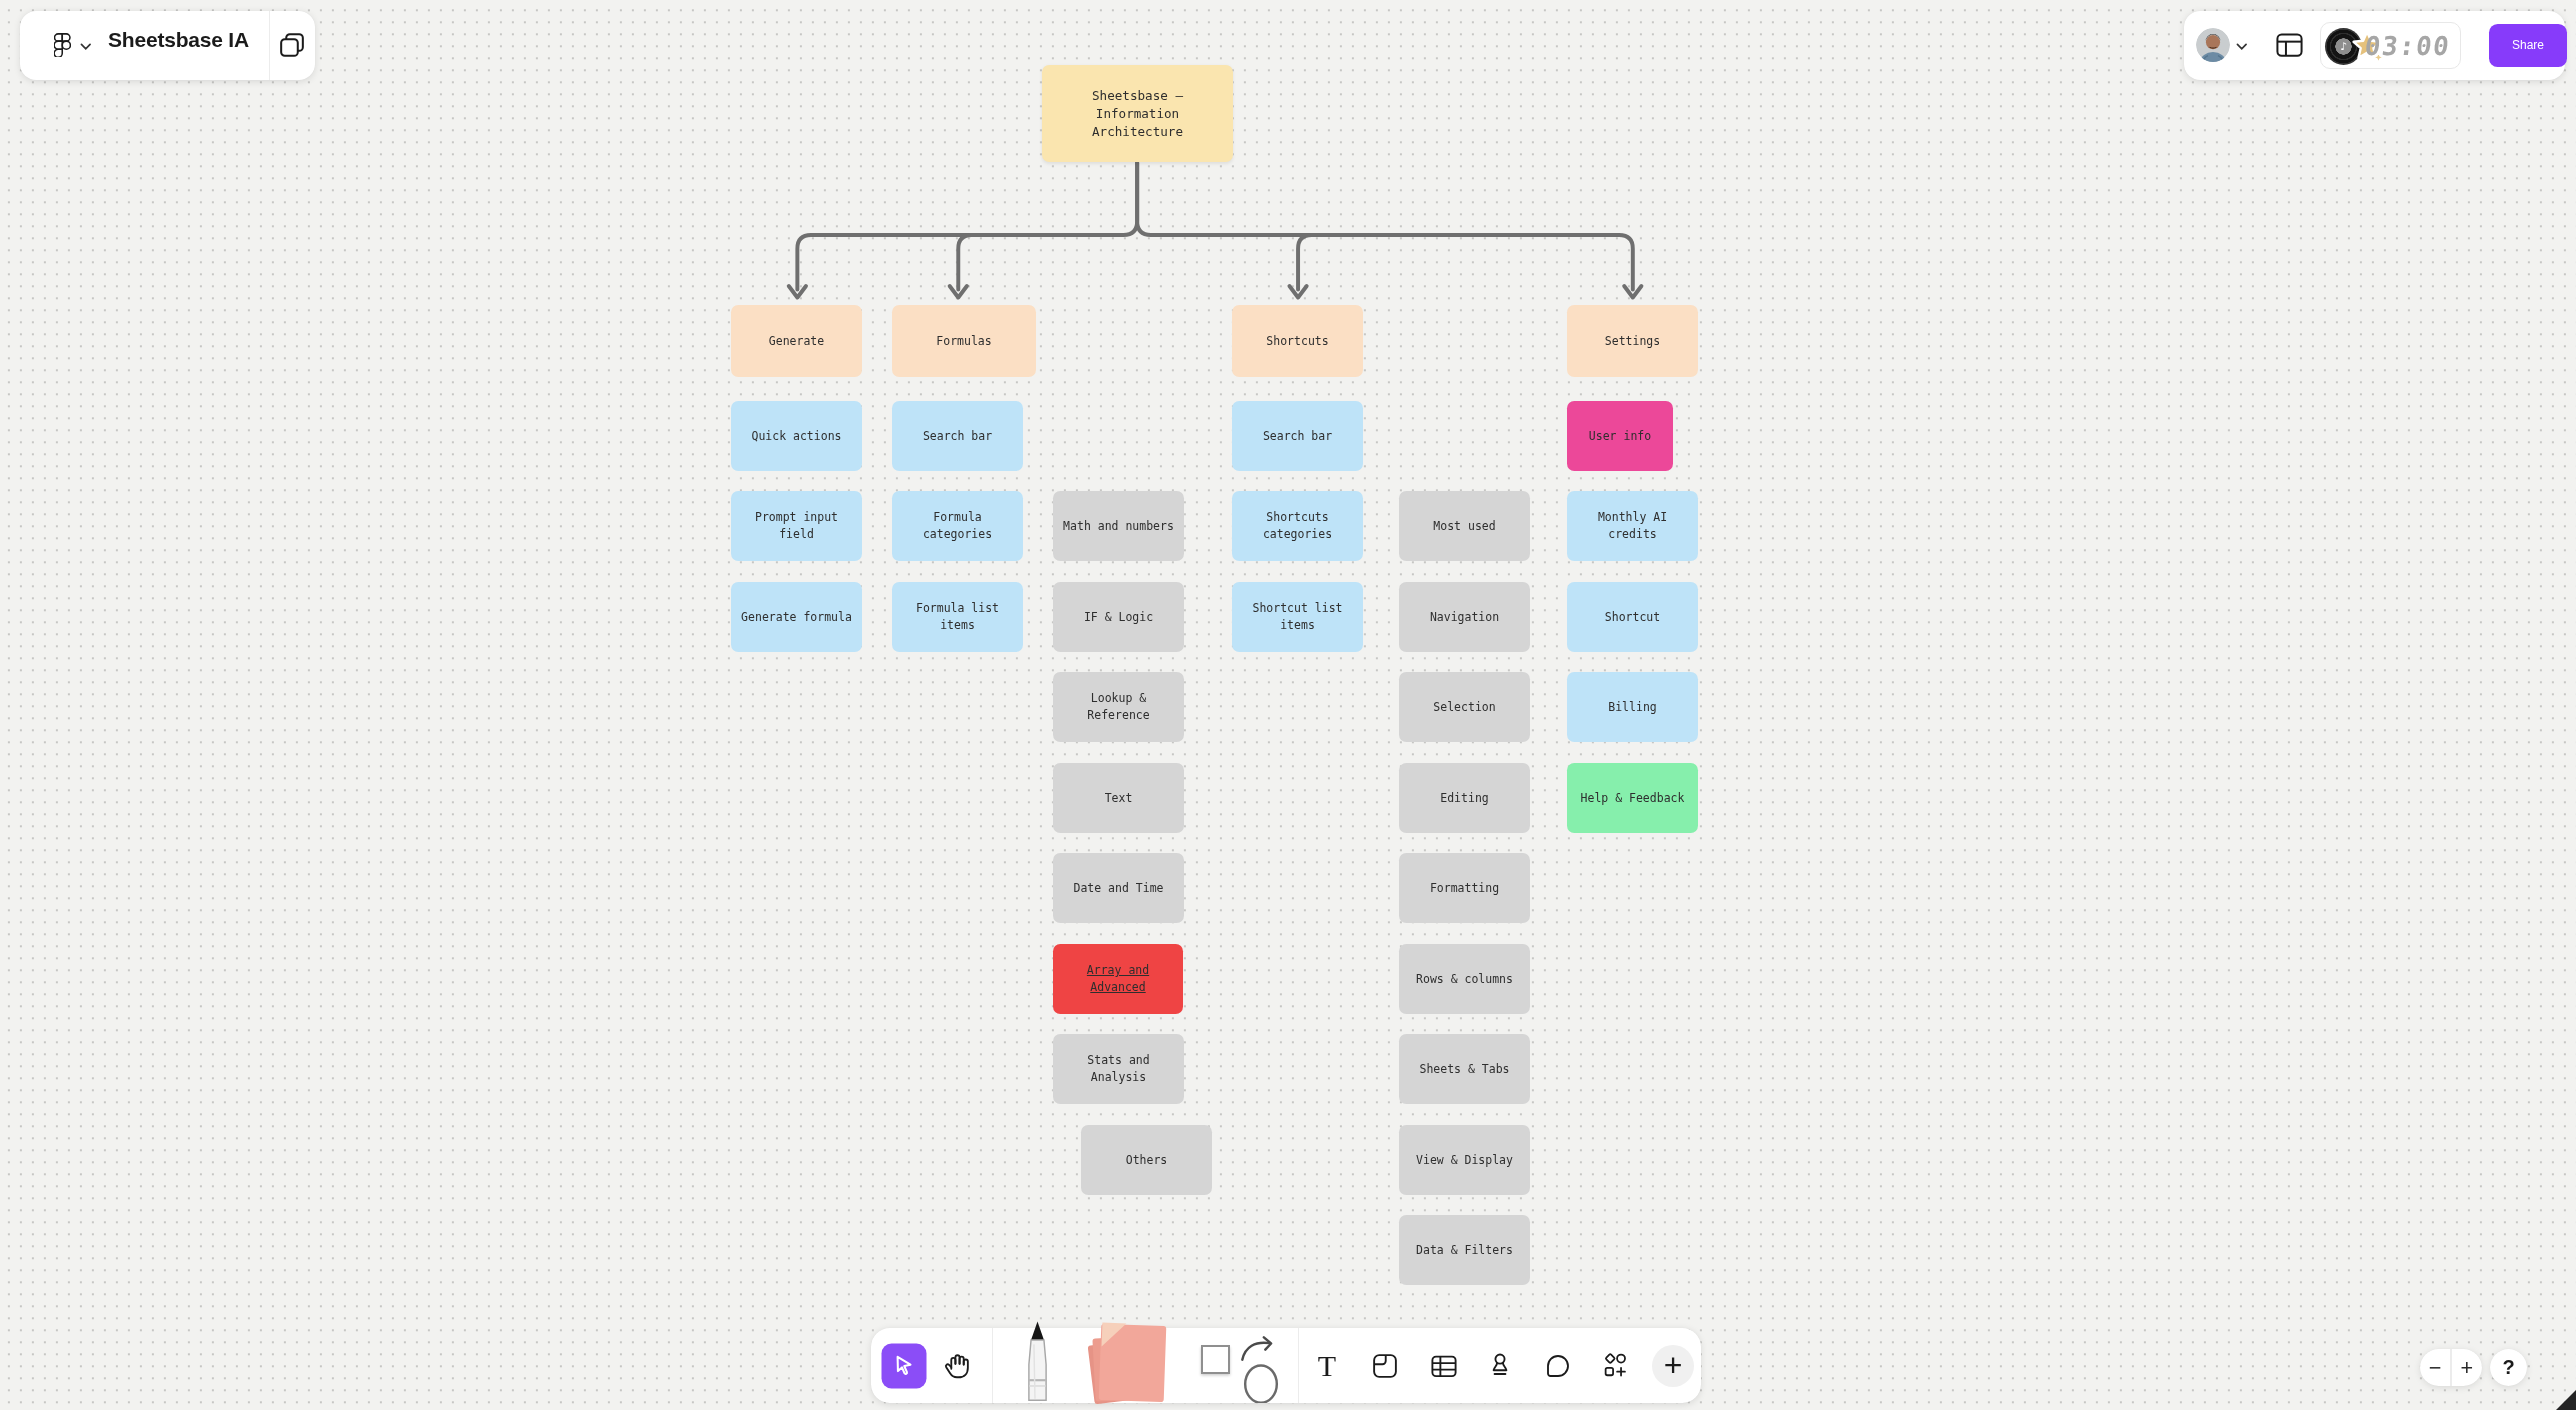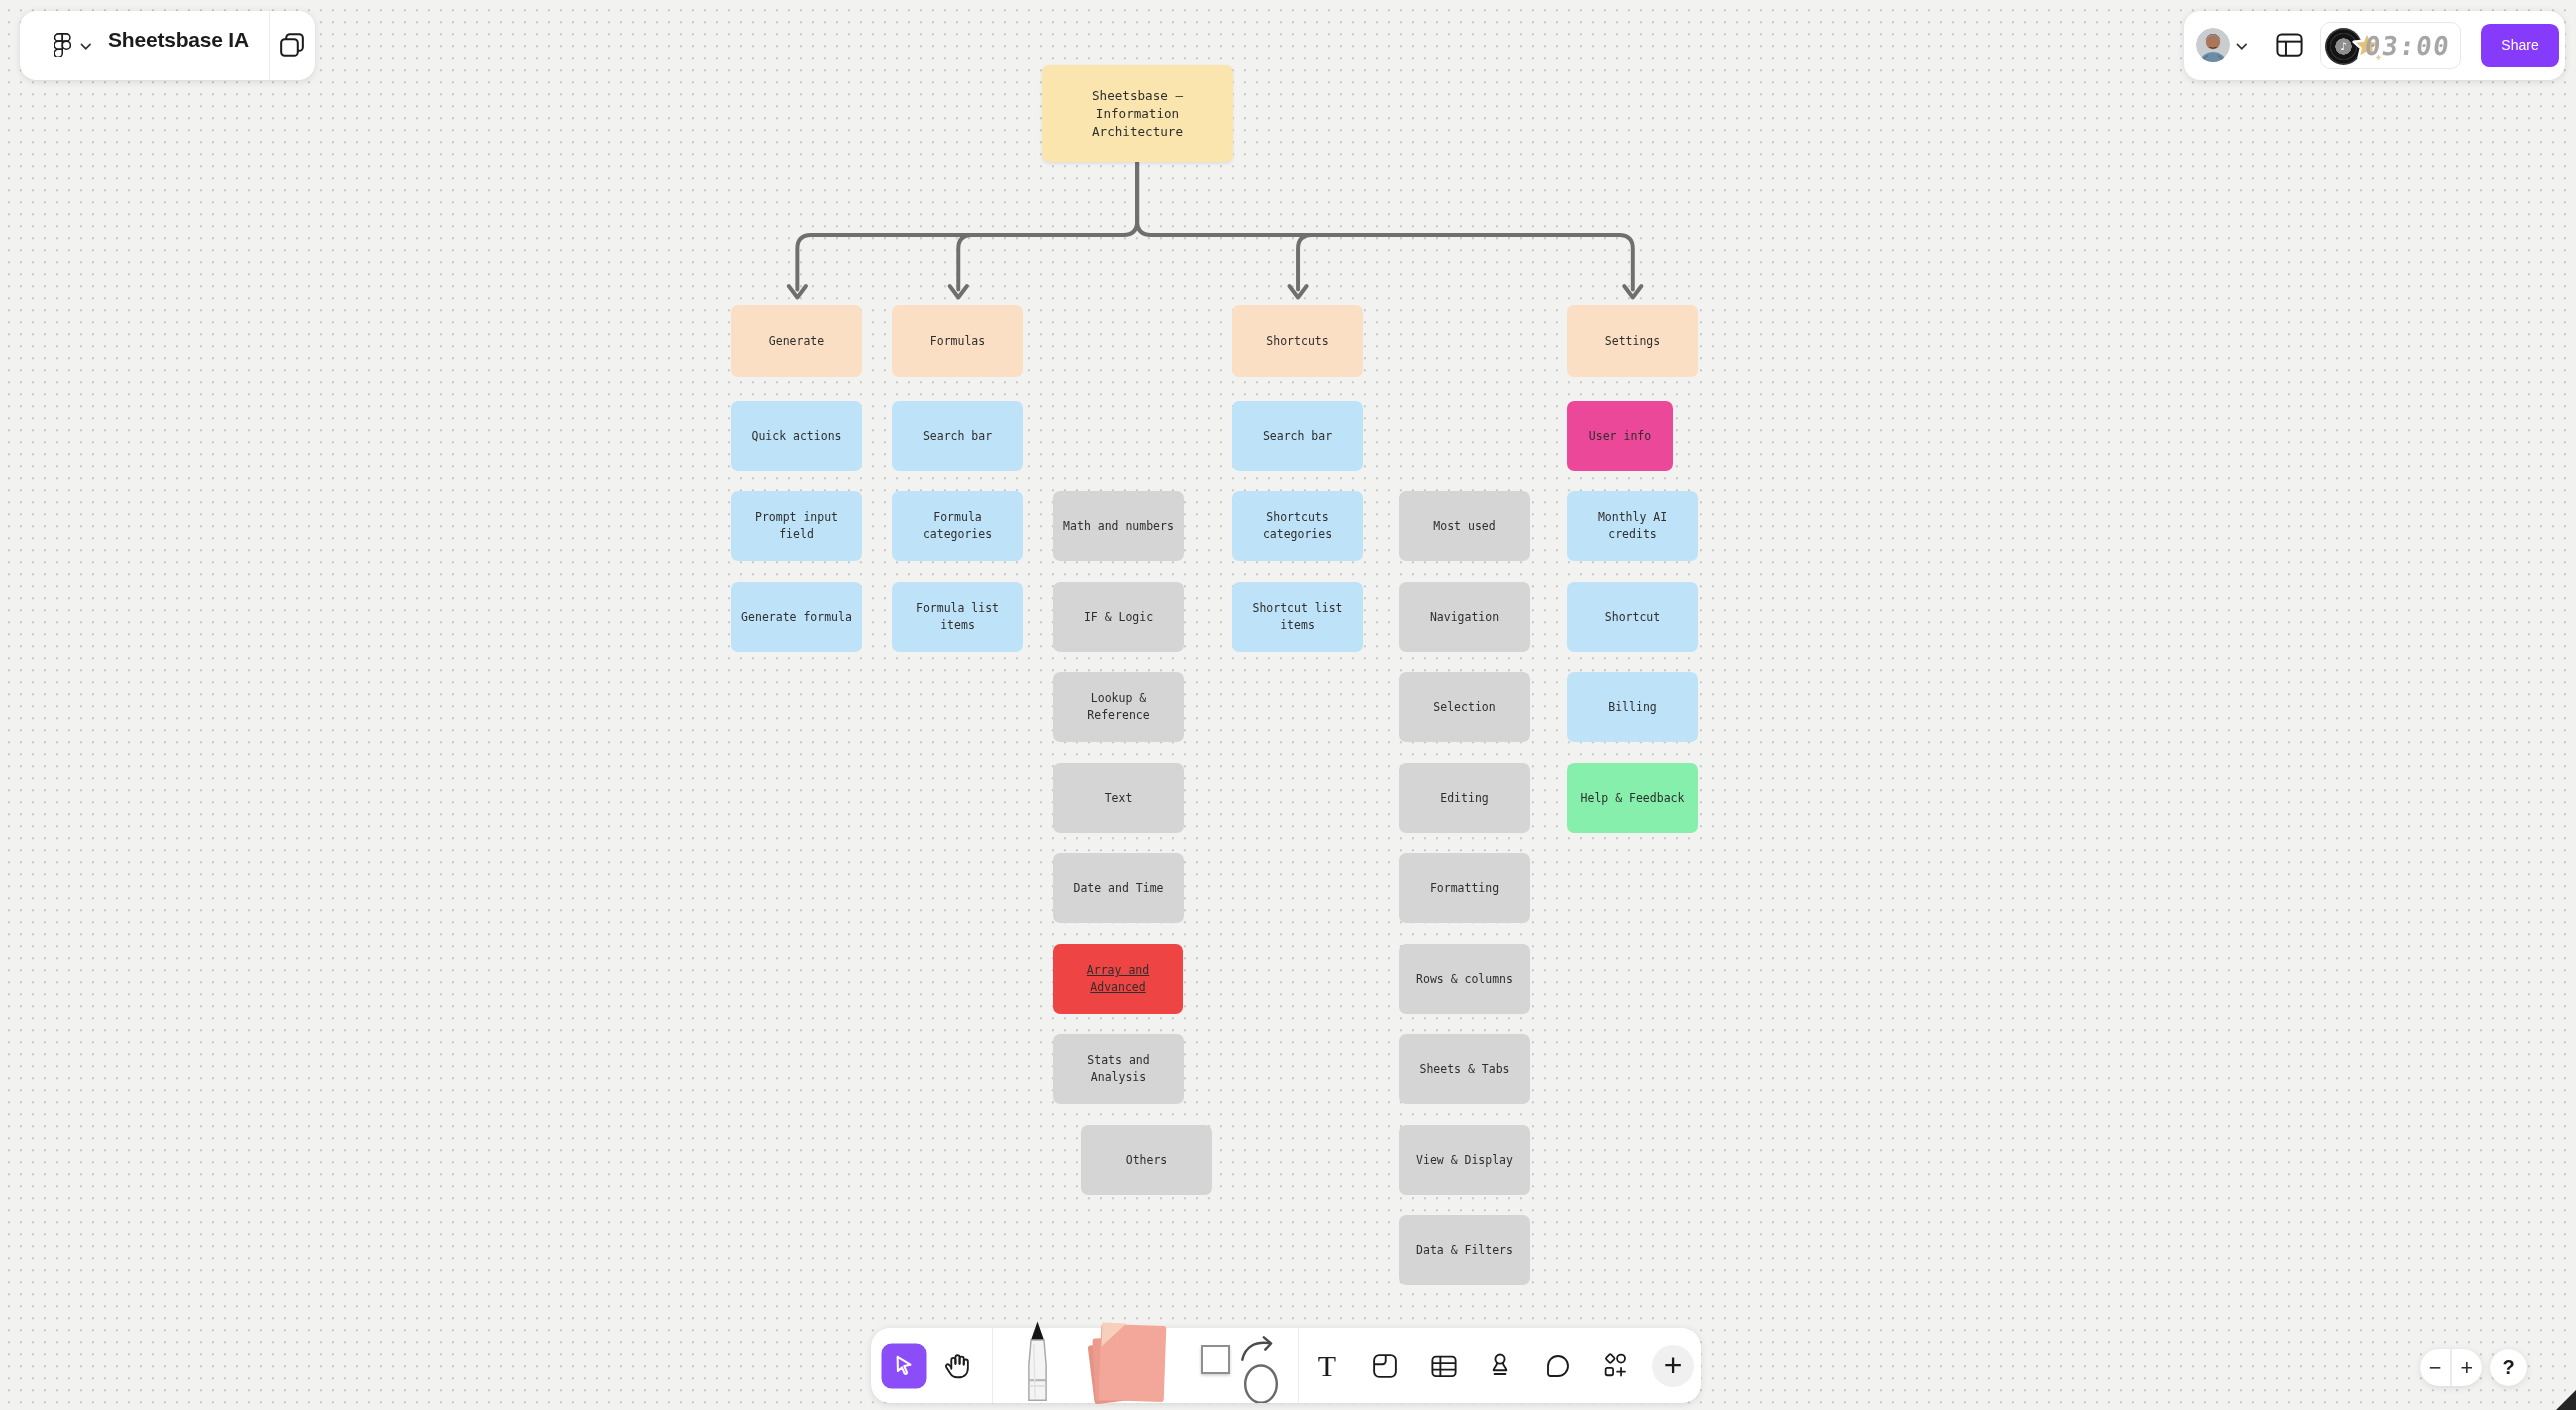--- a/index.html
+++ b/index.html
@@ -62,22 +62,22 @@
     background:radial-gradient(circle at 50% 50%, #8E8E8E 0 8px, #141414 8.3px 12.2px, #2E2E2E 12.6px 13.6px, #121212 14px 16.5px, #333 17px 18.7px);
     display:flex; align-items:center; justify-content:center; }
   #record-icon .note { color:#FFFFFF; font-size:10.8px; font-family:"DejaVu Sans", sans-serif; }
   #star-sticker { position:absolute; left:29px; top:6.5px; width:37px; height:37px; }
   #timer-digits {
     position:absolute; right:10px; top:0; height:45px; display:flex; align-items:center;
     font-family:"DejaVu Sans Mono", monospace; font-size:26px; font-weight:600;
     color:#A6A6A6; letter-spacing:1.4px; transform:skewX(-7deg);
   }
   #share-button {
-    position:absolute; left:297px; top:13px; width:78px; height:43px;
-    border:none; border-radius:8.6px; color:#fff; font-size:14px; font-weight:500;
+    position:absolute; left:305px; top:13px; width:78px; height:43px;
+    border:none; border-radius:8.6px; color:#fff; font-size:12px; font-weight:500;
     font-family:"Liberation Sans", sans-serif;
     display:flex; align-items:center; justify-content:center; cursor:pointer;
   }
   
   #toolbar { left:871px; top:1328px; width:830px; height:75px; border-radius:18.7px; }
   .tool { position:absolute; top:50%; transform:translate(-50%,-50%); display:flex; align-items:center; justify-content:center; }
   #toolbar .vdiv { position:absolute; top:0; width:1.4px; height:75px; background:#ECECEC; }
   #tool-select {
     left:33px; width:45px; height:45px; border-radius:10px;
     display:flex; align-items:center; justify-content:center;
@@ -119,21 +119,21 @@
       <path d="M2261 398 L2273 414 L2285 398"></path>
     </g>
   </svg>
 
   <div id="root-sticky" style="background: rgb(250, 229, 175);">Sheetsbase — Information Architecture</div>
 
 <div class="node" style="left: 731px; top: 305px; width: 131px; height: 72px; background: rgb(251, 223, 196); color: rgb(46, 46, 46);">Generate</div>
     <div class="node" style="left: 731px; top: 401px; width: 131px; height: 70px; background: rgb(190, 227, 248); color: rgb(46, 46, 46);">Quick actions</div>
     <div class="node" style="left: 731px; top: 491px; width: 131px; height: 70px; background: rgb(190, 227, 248); color: rgb(46, 46, 46);">Prompt input field</div>
     <div class="node" style="left: 731px; top: 582px; width: 131px; height: 70px; background: rgb(190, 227, 248); color: rgb(46, 46, 46);">Generate formula</div>
-    <div class="node" style="left: 892px; top: 305px; width: 131px; height: 72px; background: rgb(251, 223, 196); color: rgb(46, 46, 46);">Formulas</div>
+    <div class="node" style="left: 892px; top: 305px; width: 144px; height: 72px; background: rgb(251, 223, 196); color: rgb(46, 46, 46);">Formulas</div>
     <div class="node" style="left: 892px; top: 401px; width: 131px; height: 70px; background: rgb(190, 227, 248); color: rgb(46, 46, 46);">Search bar</div>
     <div class="node" style="left: 892px; top: 491px; width: 131px; height: 70px; background: rgb(190, 227, 248); color: rgb(46, 46, 46);">Formula categories</div>
     <div class="node" style="left: 892px; top: 582px; width: 131px; height: 70px; background: rgb(190, 227, 248); color: rgb(46, 46, 46);">Formula list items</div>
     <div class="node" style="left: 1053px; top: 491px; width: 131px; height: 70px; background: rgb(213, 213, 213); color: rgb(46, 46, 46);">Math and numbers</div>
     <div class="node" style="left: 1053px; top: 582px; width: 131px; height: 70px; background: rgb(213, 213, 213); color: rgb(46, 46, 46);">IF &amp; Logic</div>
     <div class="node" style="left: 1053px; top: 672px; width: 131px; height: 70px; background: rgb(213, 213, 213); color: rgb(46, 46, 46);">Lookup &amp; Reference</div>
     <div class="node" style="left: 1053px; top: 763px; width: 131px; height: 70px; background: rgb(213, 213, 213); color: rgb(46, 46, 46);">Text</div>
     <div class="node" style="left: 1053px; top: 853px; width: 131px; height: 70px; background: rgb(213, 213, 213); color: rgb(46, 46, 46);">Date and Time</div>
     <div class="node" style="left: 1053px; top: 944px; width: 130px; height: 70px; background: #ef4444; color: rgb(46, 46, 46); text-decoration: underline;">Array and Advanced</div>
     <div class="node" style="left: 1053px; top: 1034px; width: 131px; height: 70px; background: rgb(213, 213, 213); color: rgb(46, 46, 46);">Stats and Analysis</div>

